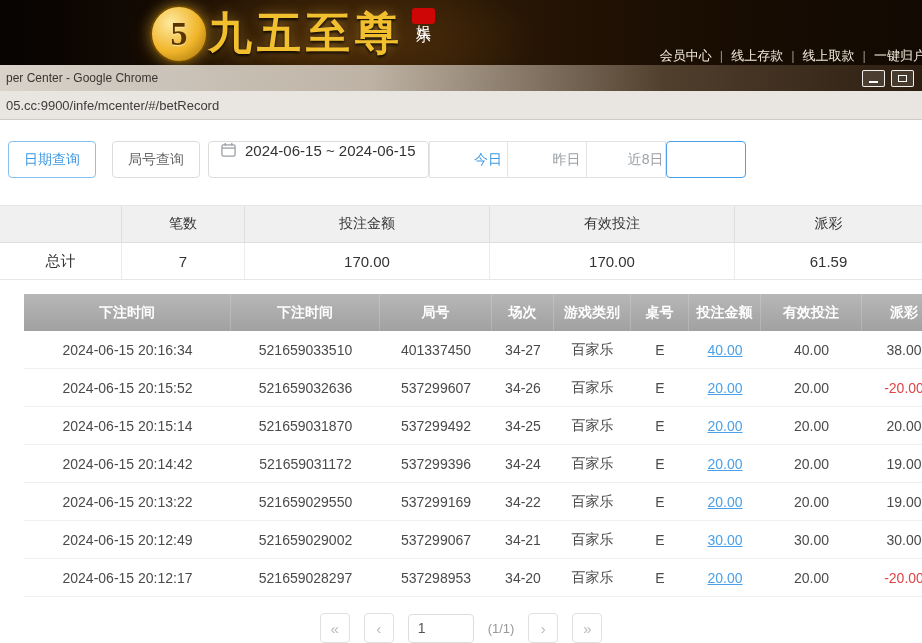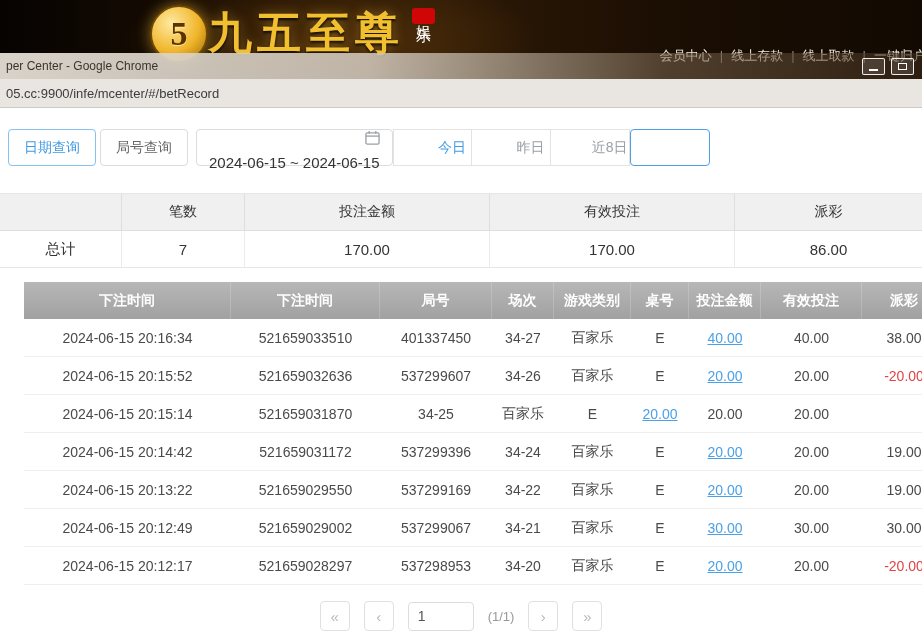--- a/index.html
+++ b/index.html
@@ -22,42 +22,42 @@
   .logo-text { font-size:44px; font-weight:bold; color:#f2bf2e; letter-spacing:5px;
     font-family:"Liberation Serif","DejaVu Serif",serif;
     text-shadow:0 2px 3px rgba(0,0,0,0.85),0 0 12px rgba(255,200,80,0.35); }
   .logo-badge { margin-left:8px; margin-top:4px; align-self:flex-start; background:#cf0606; color:#fff;
     writing-mode:vertical-rl; font-size:15px; line-height:1.1; padding:5px 3px; border-radius:3px; letter-spacing:3px; }
   .top-nav { position:absolute; top:47px; right:-12px; color:#f3ecdc; font-size:13px; white-space:nowrap; }
   .top-nav a { color:#f3ecdc; text-decoration:none; margin:0 8px; cursor:pointer; }
   .sep { color:rgba(243,236,220,0.55); }
 
   
-  .chrome-window { position:absolute; top:53px; left:0; width:100%; height:506px; }
+  .chrome-window { position:absolute; top:65px; left:0; width:100%; height:506px; }
   .titlebar { height:26px; display:flex; align-items:center; padding:0 6px;
     background:linear-gradient(90deg,rgba(228,222,213,0.95) 0%,rgba(208,199,187,0.88) 40%,rgba(125,104,80,0.55) 72%,rgba(66,46,28,0.55) 100%); }
   .wtitle { font-size:12px; color:#3a3430; flex:1; }
   .winbtns { display:flex; gap:6px; margin-right:2px; }
   .winbtn { width:23px; height:17px; border:1px solid rgba(255,255,255,0.92); border-radius:2px;
     background:rgba(255,255,255,0.12); display:flex; align-items:center; justify-content:center; cursor:pointer; }
   .glyph-min { width:9px; height:2px; background:#fff; margin-top:7px; }
   .glyph-max { width:9px; height:7px; border:1px solid #fff; }
   .urlbar { height:29px; background:#e9e6e2; border-bottom:1px solid #cfcac4; display:flex;
     align-items:center; padding:0 6px; font-size:13px; color:#3c3c3c; }
 
   .content { position:relative; background:#fff; height:523px; overflow:hidden; }
 
   
   .filter-row { display:flex; align-items:center; gap:0; padding:21px 0 0 8px; }
   .filter-row button { background:#fff; cursor:pointer; }
   .tab { height:37px; padding:0 15px; border-radius:4px; font-size:14px; }
   .tab-active { border:1px solid #86c2ee; color:#3f9ae4; }
-  .tab-plain { border:1px solid #dcdcdc; color:#666; margin-left:4px; }
-  .datebox { height:37px; border:1px solid #dcdcdc; border-radius:4px; display:flex; align-items:flex-end;
-    padding:0 12px; gap:9px; font-size:15px; color:#333; margin-left:8px; cursor:pointer;flex-direction:column; }
+  .tab-plain { border:1px solid #dcdcdc; color:#666; margin-left:16px; }
+  .datebox { height:37px; border:1px solid #dcdcdc; border-radius:4px; display:flex; align-items:flex-start;
+    padding:0 12px; gap:9px; font-size:15px; color:#333; margin-left:8px; cursor:pointer; }
   .quick-group { display:flex; }
   .quick { height:37px; width:79px; border:1px solid #e3e3e3; border-left:none; font-size:14px; color:#9aa0a6;padding-left:40px; }
   .quick:first-child { border-left:1px solid #e3e3e3; }
   .quick.active { color:#3f9ae4; }
   .search-btn { height:37px; width:80px; background:#4ba0e8; border:1px solid #4ba0e8; color:#fff;
     border-radius:4px; font-size:15px; }
 
   
   .summary { margin-top:27px; border-top:1px solid #e6e6e6; }
   .s-head, .s-row { display:grid; grid-template-columns:122px 123px 245px 245px 187px; }
@@ -152,21 +152,21 @@
           <div>笔数</div>
           <div>投注金额</div>
           <div>有效投注</div>
           <div>派彩</div>
         </div>
         <div class="s-row">
           <div>总计</div>
           <div>7</div>
           <div>170.00</div>
           <div>170.00</div>
-          <div>86.00</div>
+          <div>61.59</div>
         </div>
       </div>
 
       <div class="bet-table">
         <div class="t-head">
           <div>下注时间</div>
           <div>下注时间</div>
           <div>局号</div>
           <div>场次</div>
           <div>游戏类别</div>
@@ -194,20 +194,21 @@
               <div class="t-cell">34-26</div>
               <div class="t-cell">百家乐</div>
               <div class="t-cell">E</div>
               <div class="t-cell link">20.00</div>
               <div class="t-cell">20.00</div>
               <div class="t-cell neg">-20.00</div>
             </div>
             <div class="trow">
               <div class="t-cell">2024-06-15 20:15:14</div>
               <div class="t-cell">521659031870</div>
+              <div class="t-cell">537299492</div>
               <div class="t-cell">34-25</div>
               <div class="t-cell">百家乐</div>
               <div class="t-cell">E</div>
               <div class="t-cell link">20.00</div>
               <div class="t-cell">20.00</div>
               <div class="t-cell">20.00</div>
             </div>
             <div class="trow">
               <div class="t-cell">2024-06-15 20:14:42</div>
               <div class="t-cell">521659031172</div>

